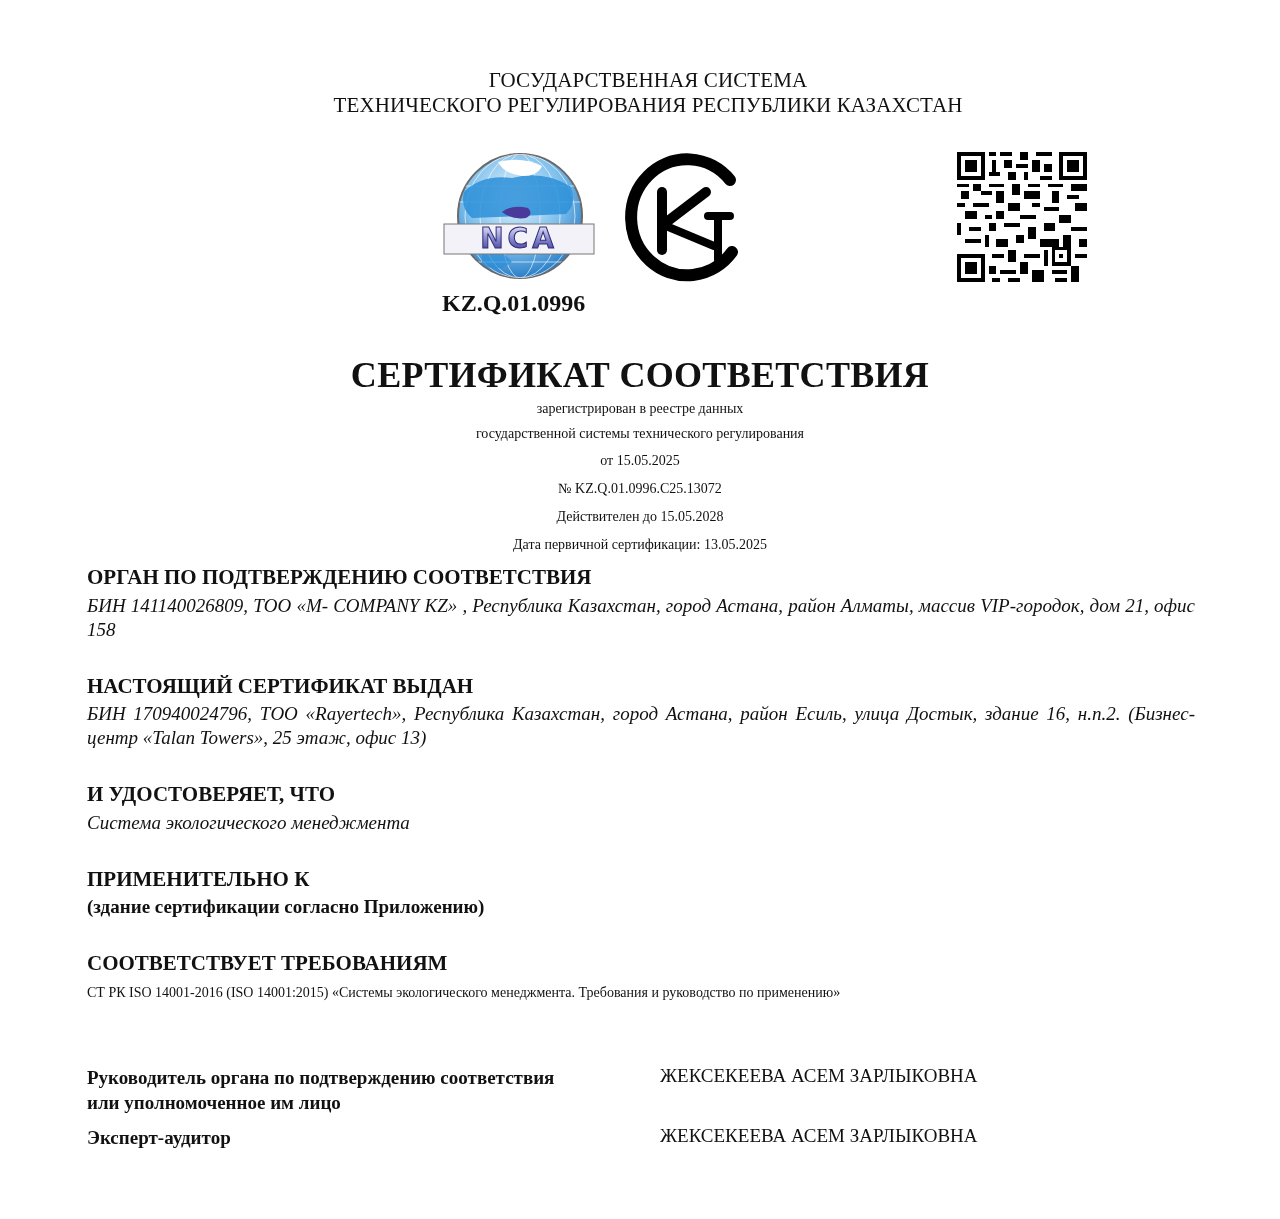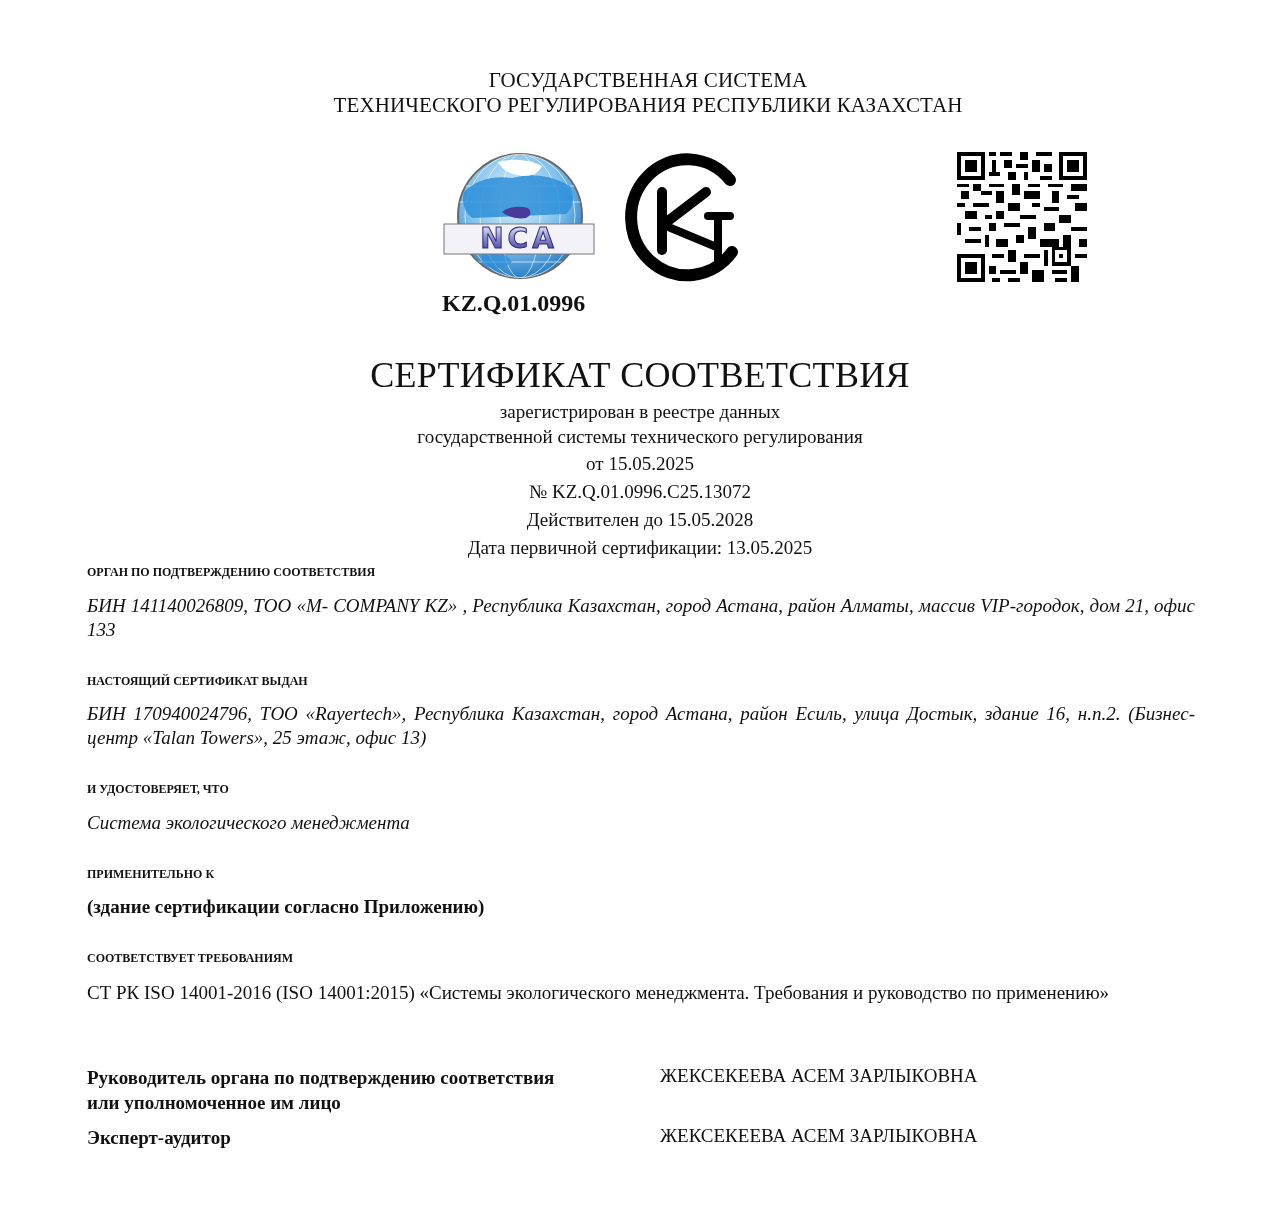--- a/index.html
+++ b/index.html
@@ -26,41 +26,41 @@
     }
     .logo-nca { left: 442px; top: 152px; width: 154px; height: 128px; }
     .logo-kt  { left: 622px; top: 152px; width: 124px; height: 130px; }
     .qr       { left: 956px; top: 152px; width: 132px; height: 130px; }
     .accred {
       left: 442px; top: 290px;
       font-weight: bold; font-size: 24px;
     }
     .cert-title {
       left: 0; width: 1280px; top: 354px;
-      text-align: center; font-weight: normal; font-size: 36px;
+      text-align: center; font-weight: bold; font-size: 36px;
       letter-spacing: 0.3px;
     }
     .reg-line {
       left: 0; width: 1280px;
-      text-align: center; font-size: 19px;
+      text-align: center; font-size: 14px;
     }
     .section-head {
       left: 87px;
-      font-weight: bold; font-size: 12px;
+      font-weight: bold; font-size: 21px;
     }
     .section-body-italic {
       left: 87px; width: 1108px;
       font-style: italic; font-size: 19px;
       line-height: 24px;
       text-align: justify;
       text-align-last: left;
     }
     .section-body {
       left: 87px; width: 1060px;
-      font-size: 19px; line-height: 24px;
+      font-size: 14px; line-height: 24px;
     }
     .section-body-bold {
       left: 87px; font-weight: bold; font-size: 19px;
     }
     .sig-label {
       left: 87px; width: 470px;
       font-weight: bold; font-size: 19px; line-height: 25px;
     }
     .sig-value {
       left: 660px; font-size: 19px;
@@ -210,21 +210,21 @@
 
 <div class="abs cert-title">СЕРТИФИКАТ СООТВЕТСТВИЯ</div>
 <div class="abs reg-line" style="top:401px;">зарегистрирован в реестре данных</div>
 <div class="abs reg-line" style="top:426px;">государственной системы технического регулирования</div>
 <div class="abs reg-line" style="top:453px;">от 15.05.2025</div>
 <div class="abs reg-line" style="top:481px;">№ KZ.Q.01.0996.C25.13072</div>
 <div class="abs reg-line" style="top:509px;">Действителен до 15.05.2028</div>
 <div class="abs reg-line" style="top:537px;">Дата первичной сертификации: 13.05.2025</div>
 
 <div class="abs section-head" style="top:565px;">ОРГАН ПО ПОДТВЕРЖДЕНИЮ СООТВЕТСТВИЯ</div>
-<div class="abs section-body-italic" style="top:594px;">БИН 141140026809, ТОО «M- COMPANY KZ» , Республика Казахстан, город Астана, район Алматы, массив VIP-городок, дом 21, офис 133</div>
+<div class="abs section-body-italic" style="top:594px;">БИН 141140026809, ТОО «M- COMPANY KZ» , Республика Казахстан, город Астана, район Алматы, массив VIP-городок, дом 21, офис 158</div>
 
 <div class="abs section-head" style="top:674px;">НАСТОЯЩИЙ СЕРТИФИКАТ ВЫДАН</div>
 <div class="abs section-body-italic" style="top:702px;">БИН 170940024796, ТОО «Rayertech», Республика Казахстан, город Астана, район Есиль, улица Достык, здание 16, н.п.2. (Бизнес-центр «Talan Towers», 25 этаж, офис 13)</div>
 
 <div class="abs section-head" style="top:782px;">И УДОСТОВЕРЯЕТ, ЧТО</div>
 <div class="abs section-body-italic" style="top:811px;">Система экологического менеджмента</div>
 
 <div class="abs section-head" style="top:867px;">ПРИМЕНИТЕЛЬНО К</div>
 <div class="abs section-body-bold" style="top:896px;">(здание сертификации согласно Приложению)</div>
 

